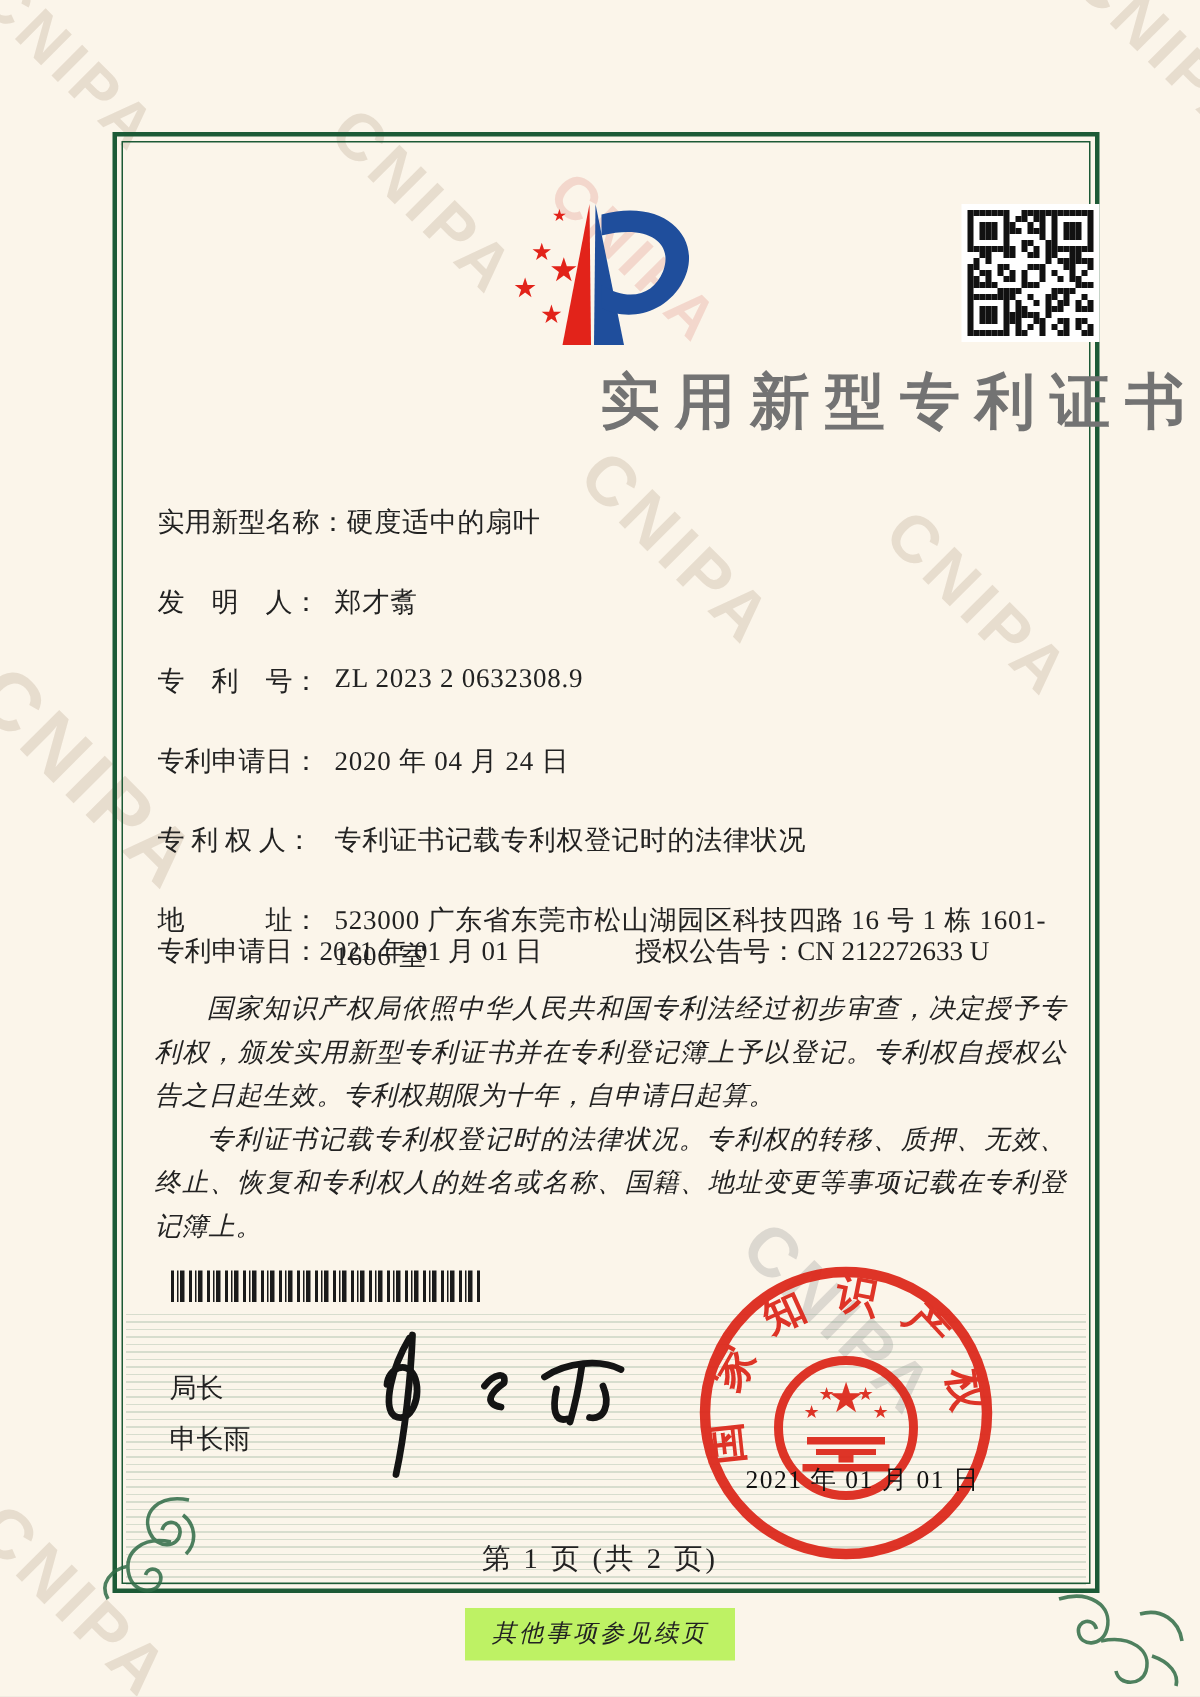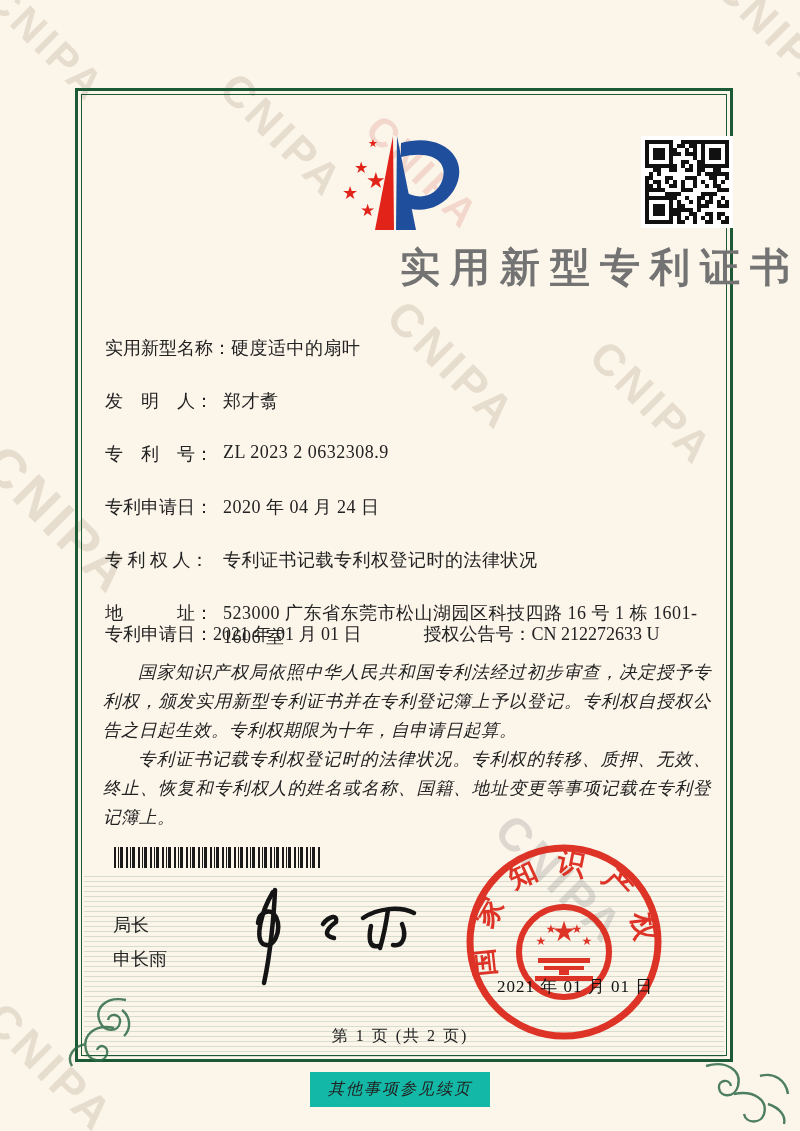--- a/index.html
+++ b/index.html
@@ -109,25 +109,25 @@
     font-size:18px;line-height:34px;color:#222;
   }
   .signature{position:absolute;left:228px;top:886px;}
   .seal{position:absolute;left:462px;top:840px;opacity:.92;}
   .seal-date{
     position:absolute;left:497px;top:975px;font-size:17px;
     letter-spacing:1px;color:#111;white-space:nowrap;
   }
   .page-info{
     position:absolute;left:0;top:1026px;width:100%;text-align:center;
-    font-size:16px;letter-spacing:2px;
+    font-size:19px;letter-spacing:2px;
   }
   .cont-note{
     position:absolute;left:50%;top:1072px;transform:translateX(-50%);
-    background:#14b8a6;padding:7px 18px;font-size:16px;font-style:italic;
+    background:#bef264;padding:7px 18px;font-size:16px;font-style:italic;
     letter-spacing:2px;white-space:nowrap;
   }
 </style>
 </head>
 <body>
 
 <div class="page">
 
   <div class="wm wm1">CNIPA</div>
   <div class="wm wm2">CNIPA</div>

